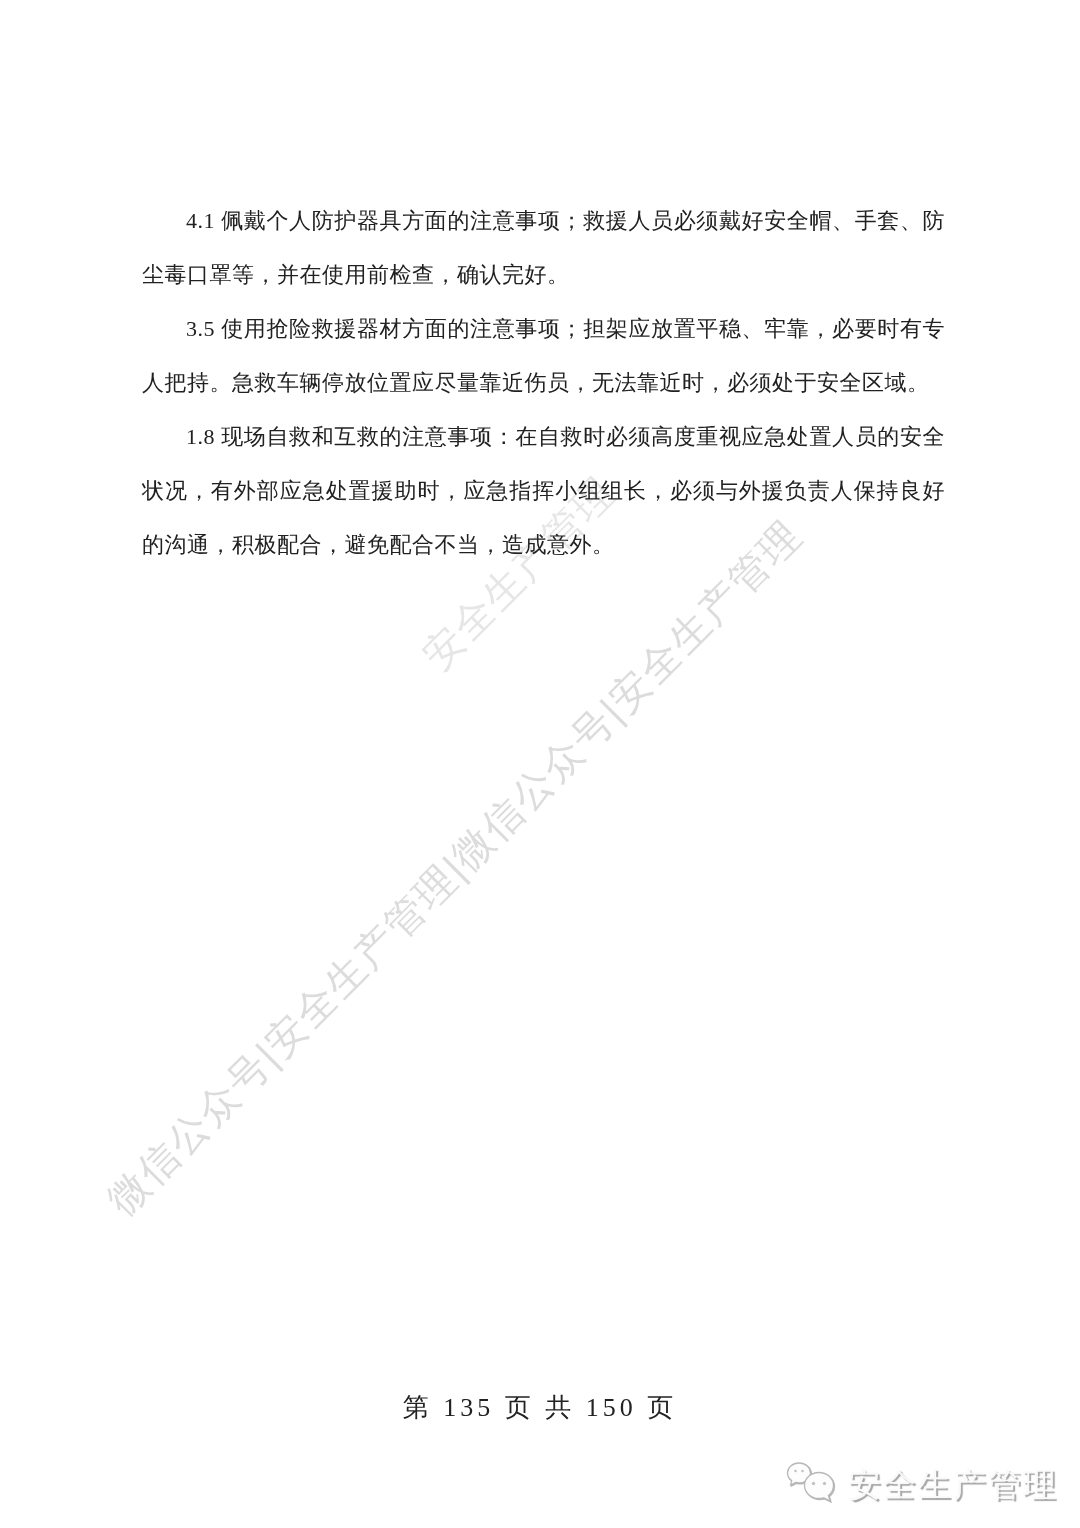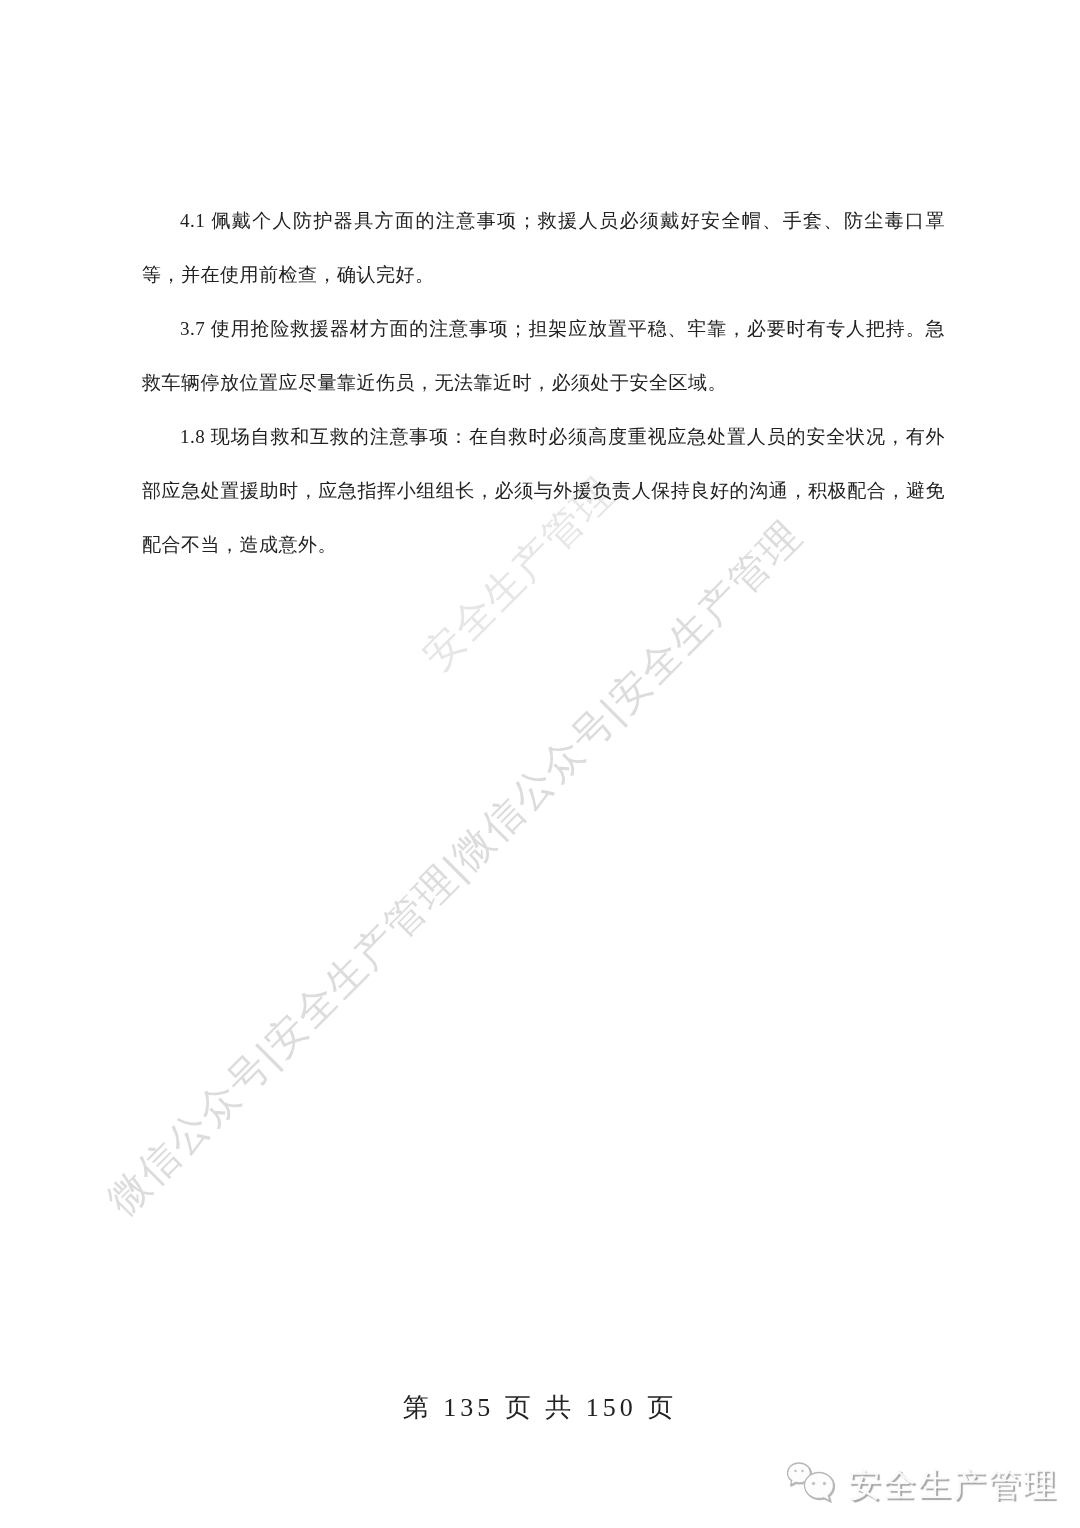--- a/index.html
+++ b/index.html
@@ -13,21 +13,21 @@
   }
   .page{
     position:absolute;left:0;top:0;
     width:1080px;height:1528px;
     background:#ffffff;
   }
   
   .content{
     position:absolute;
     left:142px;top:194px;width:803px;
-    font-size:19px;line-height:54px;
+    font-size:22px;line-height:54px;
     color:#212121;
     text-align:justify;
     letter-spacing:.5px;
   }
   .content p{margin:0;text-indent:2em;}
   
   .watermark{
     position:absolute;
     white-space:nowrap;
     font-family:"Liberation Sans","DejaVu Sans",sans-serif;
@@ -61,21 +61,21 @@
 </head>
 <body>
 
 <div class="page">
 
   <div class="watermark wm-1">微信公众号|安全生产管理|微信公众号|安全生产管理</div>
   <div class="watermark wm-2">安全生产管理</div>
 
   <div class="content">
     <p>4.1 佩戴个人防护器具方面的注意事项；救援人员必须戴好安全帽、手套、防尘毒口罩等，并在使用前检查，确认完好。</p>
-    <p>3.7 使用抢险救援器材方面的注意事项；担架应放置平稳、牢靠，必要时有专人把持。急救车辆停放位置应尽量靠近伤员，无法靠近时，必须处于安全区域。</p>
+    <p>3.5 使用抢险救援器材方面的注意事项；担架应放置平稳、牢靠，必要时有专人把持。急救车辆停放位置应尽量靠近伤员，无法靠近时，必须处于安全区域。</p>
     <p>1.8 现场自救和互救的注意事项：在自救时必须高度重视应急处置人员的安全状况，有外部应急处置援助时，应急指挥小组组长，必须与外援负责人保持良好的沟通，积极配合，避免配合不当，造成意外。</p>
   </div>
 
   <div class="page-number">第 135 页 共 150 页</div>
 
   <div class="brand">
     <svg width="54" height="50" viewBox="0 0 54 50" aria-hidden="true">
       <g stroke="#b8b8b8" stroke-width="1.3" fill="#fdfdfd">
         <path d="M13 3 C6.4 3 1.5 7.6 1.5 13 c0 3.1 1.6 5.8 4.2 7.6 L4.6 25 l4.9 -2.6 c1.1 .3 2.3 .5 3.5 .5 6.6 0 11.5 -4.6 11.5 -10 S19.6 3 13 3 Z"></path>
         <path d="M33 12.5 c-8 0 -14.5 5.8 -14.5 13 0 7.1 6.5 13 14.5 13 1.6 0 3.2 -.2 4.6 -.7 L44 41 l-1.6 -5.5 c3.1 -2.4 5.1 -5.9 5.1 -10 0 -7.2 -6.5 -13 -14.5 -13 Z"></path>

